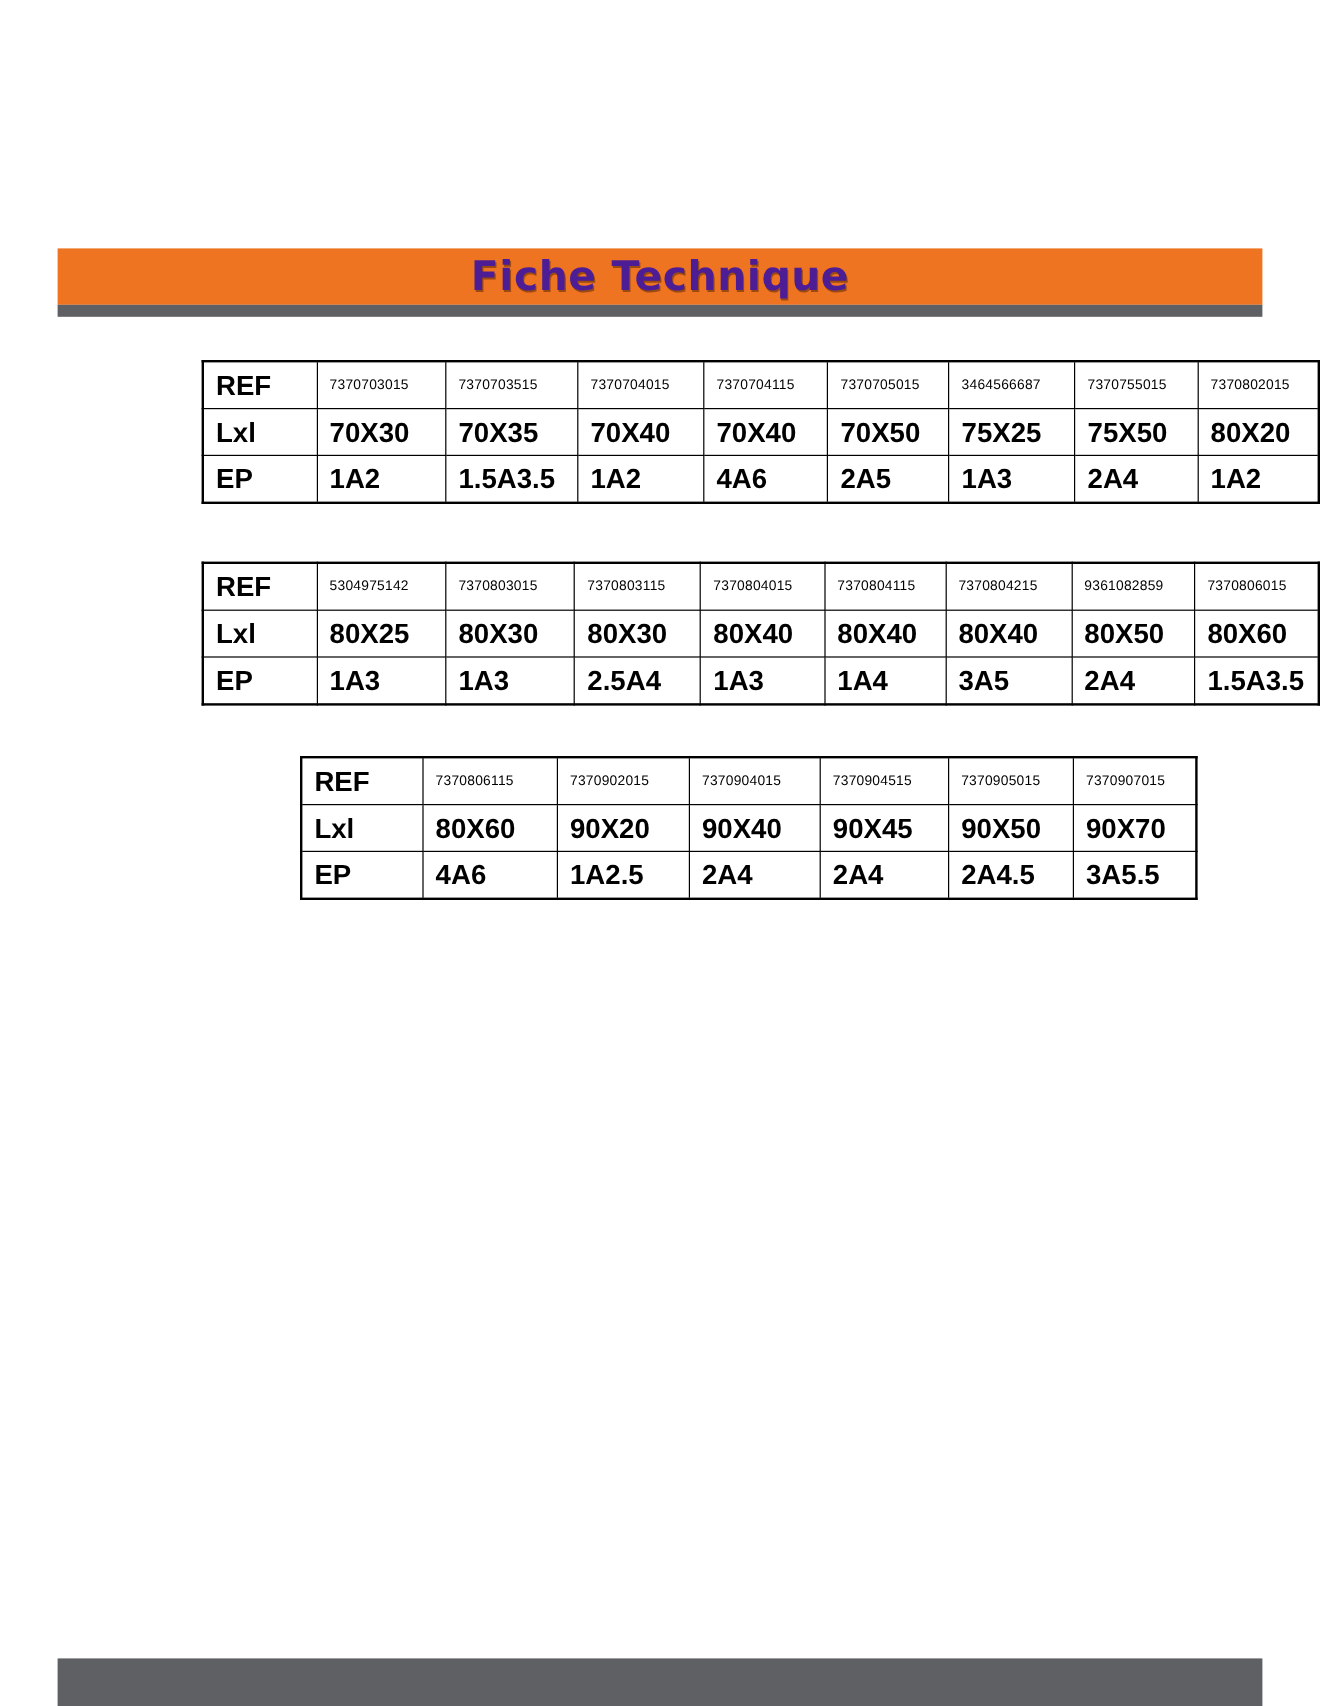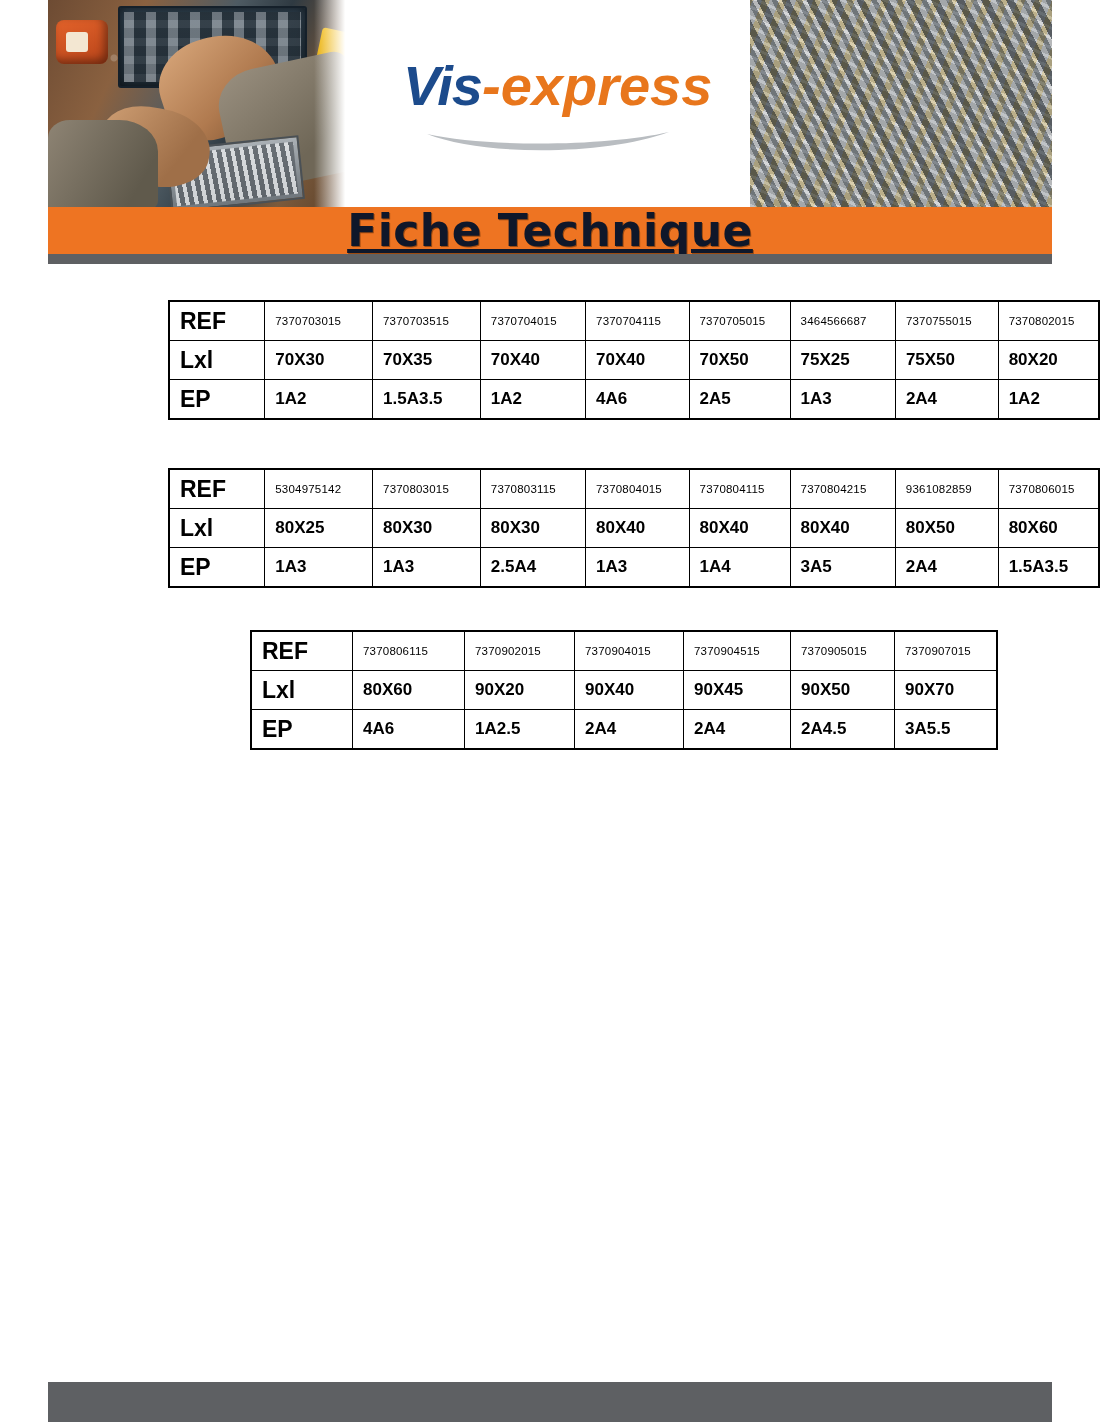--- a/index.html
+++ b/index.html
@@ -249,27 +249,26 @@
     left: 0;
     top: 207px;
     width: 1004px;
     height: 47px;
     background: #ee7422;
     display: flex;
     align-items: center;
     justify-content: center;
   }
   .title-bar .title-text {
-    color: #0f172a;
+    color: #4c1d95;
     font-family: "DejaVu Sans", sans-serif;
     font-weight: bold;
-    font-size: 44px;
+    font-size: 34px;
     letter-spacing: 0.5px;
     text-shadow: 1px 1px 0 #9c4a10;
-    text-decoration: underline;
   }
   .gray-bar-top {
     position: absolute;
     left: 0;
     top: 254px;
     width: 1004px;
     height: 10px;
     background: #5e6063;
   }
 
@@ -299,21 +298,21 @@
     color: #000;
   }
   td.refcell {
     font-weight: normal;
     font-size: 11.5px;
     color: #000;
     letter-spacing: 0.2px;
   }
   td.valcell {
     font-weight: bold;
-    font-size: 17px;
+    font-size: 23px;
     color: #000;
   }
 
   .table-block { position: absolute; }
   #table-1 { left: 168px; top: 10px; }
   #table-2 { left: 168px; top: 178px; }
   #table-3 { left: 250px; top: 340px; }
 
   
   .footer-bar {
@@ -323,43 +322,20 @@
     width: 1004px;
     height: 40px;
     background: #5e6063;
   }
 </style>
 </head>
 <body>
 
 <div class="header-wrap">
 
-  <div class="header-photos">
-    <div class="photo-left">
-      <div class="tape"></div>
-      <div class="toolbox"></div>
-      <div class="yellow-tool"></div>
-      <div class="hand-a"></div>
-      <div class="sleeve-a"></div>
-      <div class="tray"></div>
-      <div class="hand-b"></div>
-      <div class="sleeve-b"></div>
-    </div>
-
-    <div class="photo-center"></div>
-
-    <div class="photo-right"></div>
-
-    <div class="logo">
-      <div class="logo-text"><span class="logo-vis">Vis</span><span class="logo-dash">-</span><span class="logo-express">express</span></div>
-      <svg class="logo-swoosh" viewBox="0 0 250 26">
-        <path d="M4 8 C 60 30, 180 30, 246 6 C 186 20, 66 22, 4 8 Z" fill="#b9bdc1"></path>
-      </svg>
-    </div>
-  </div>
 
   <div class="title-bar">
     <span class="title-text">Fiche Technique</span>
   </div>
   <div class="gray-bar-top"></div>
 </div>
 
 <div class="tables">
 
   <div class="table-block" id="table-1">

